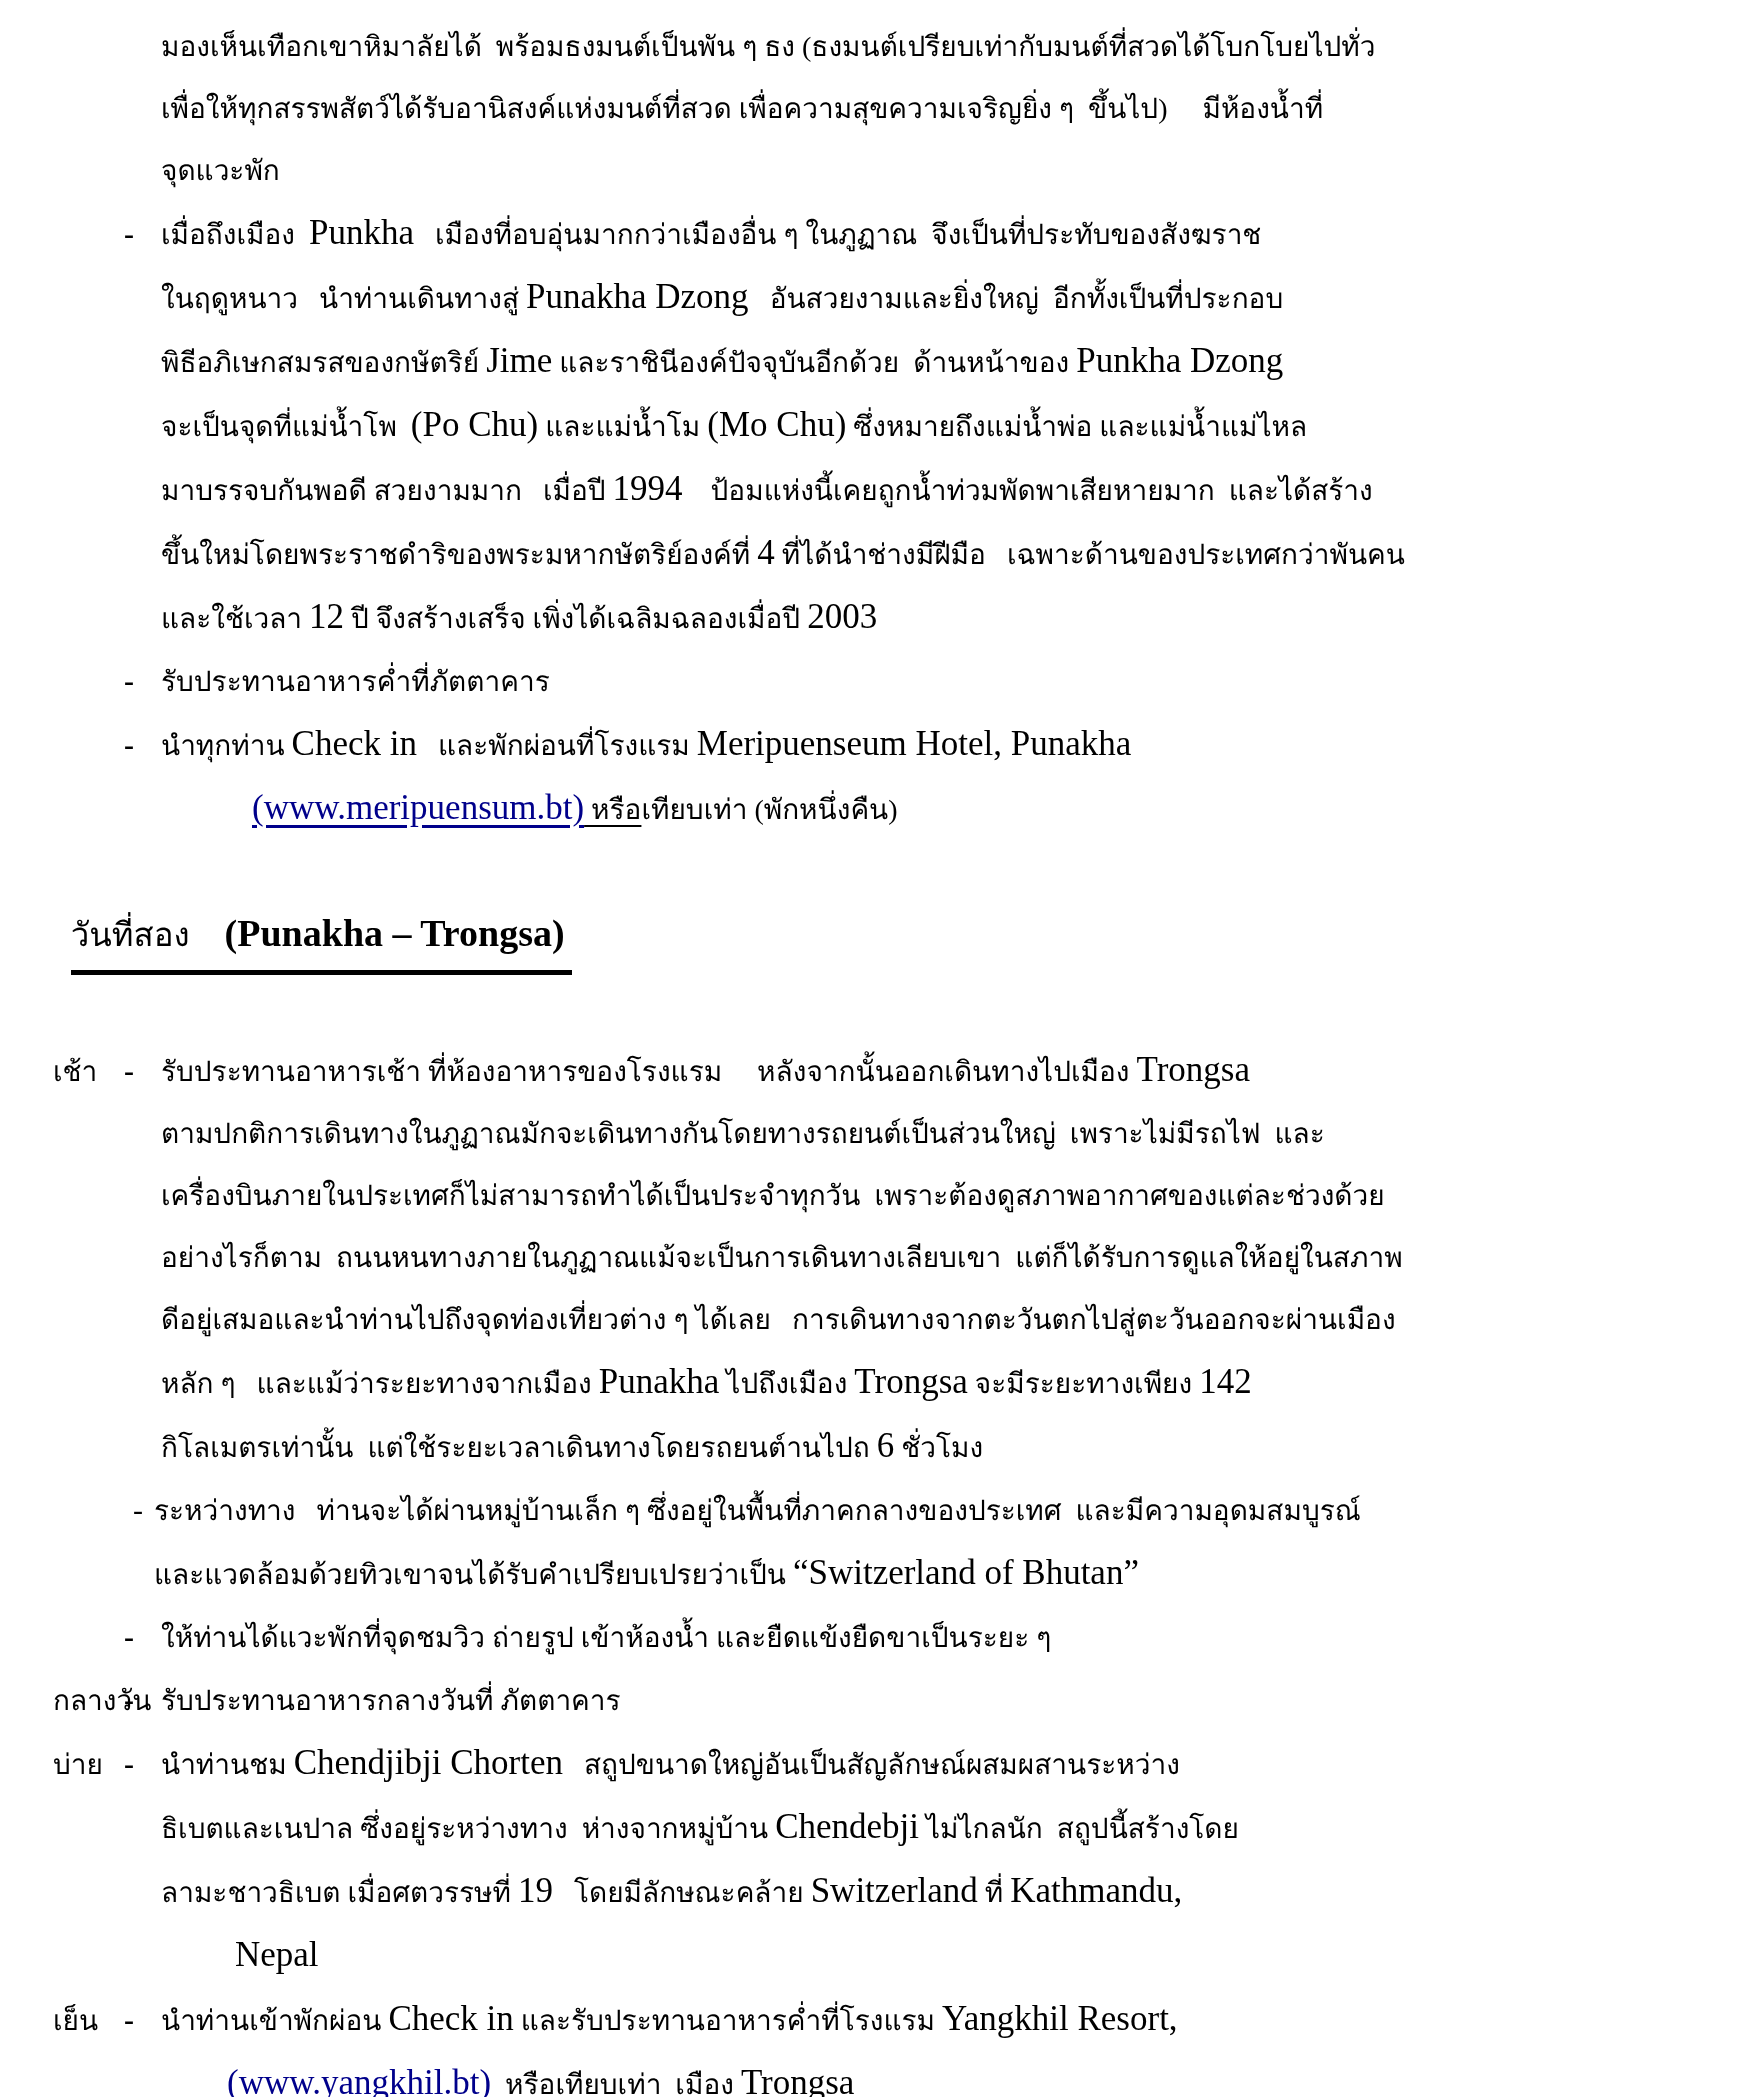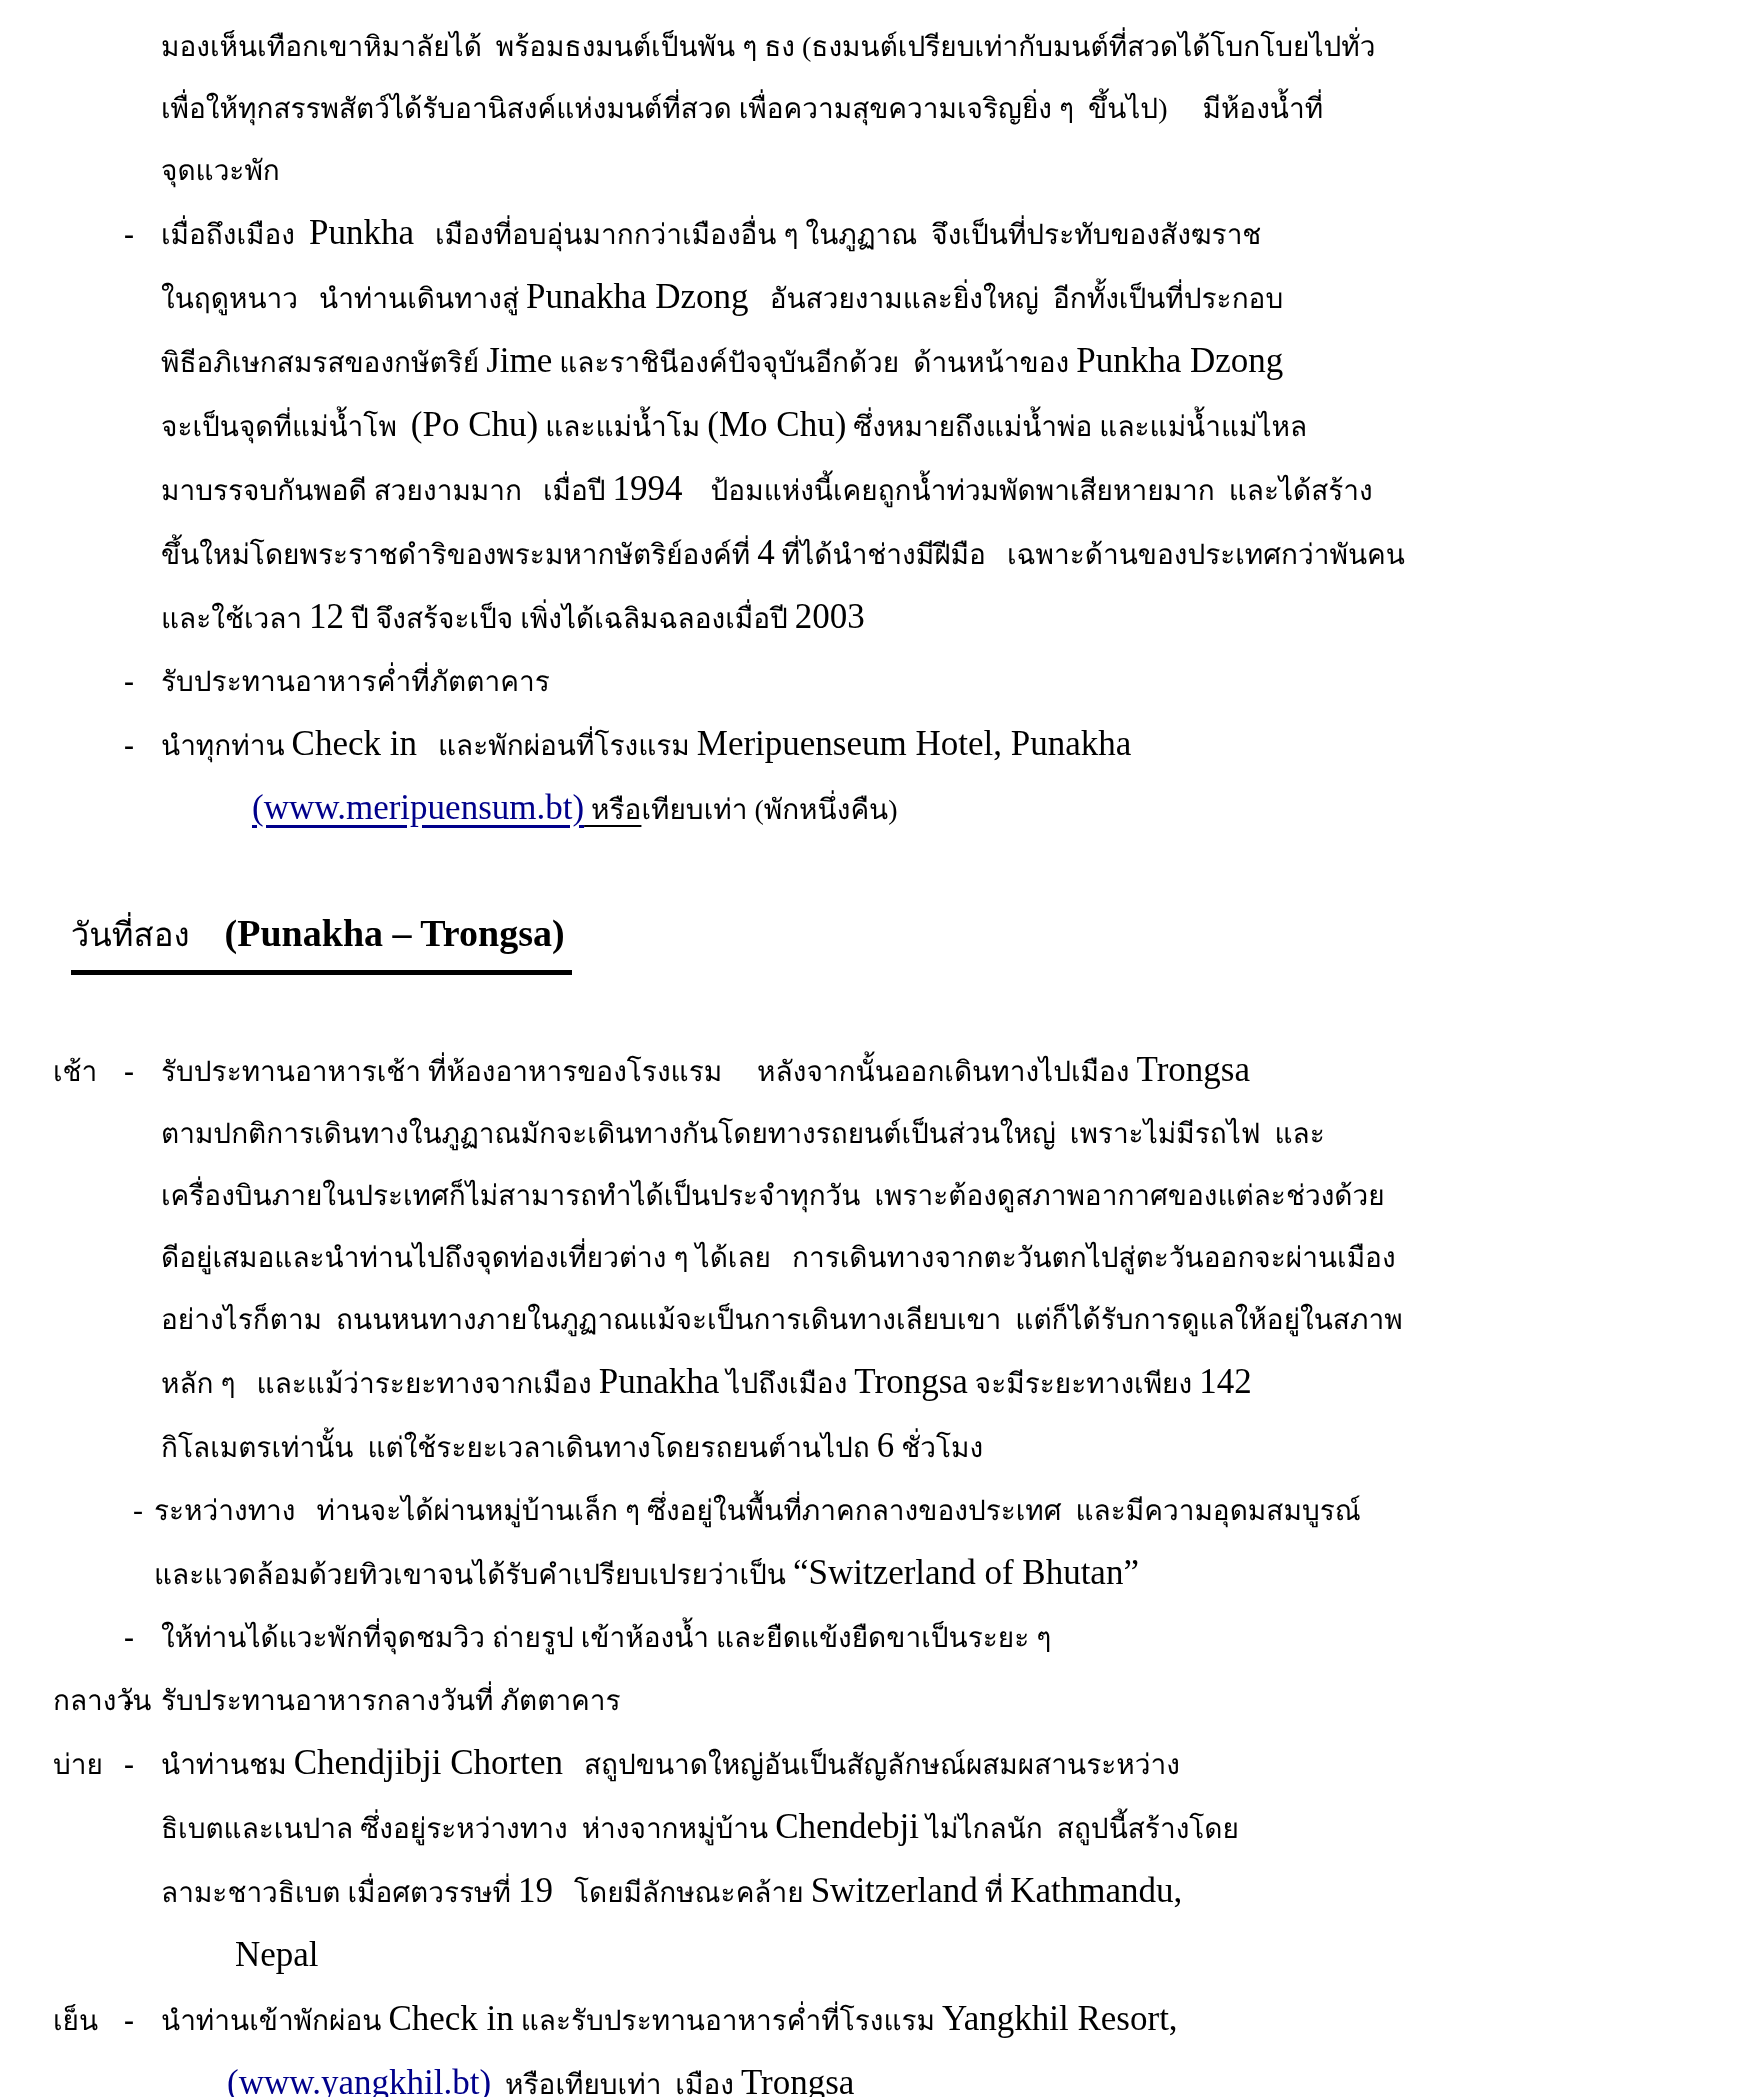--- a/index.html
+++ b/index.html
@@ -75,21 +75,21 @@
       <div class="text"><span class="seg-th">มาบรรจบกันพอดี สวยงามมาก   เมื่อปี </span><span class="seg-en">1994</span><span class="seg-th">    ป้อมแห่งนี้เคยถูกน้ำท่วมพัดพาเสียหายมาก  และได้สร้าง</span></div>
     </div>
     <div class="row">
       <span class="label"></span>
       <span class="dashbox"></span>
       <div class="text"><span class="seg-th">ขึ้นใหม่โดยพระราชดำริของพระมหากษัตริย์องค์ที่ </span><span class="seg-en">4</span><span class="seg-th"> ที่ได้นำช่างมีฝีมือ   เฉพาะด้านของประเทศกว่าพันคน</span></div>
     </div>
     <div class="row">
       <span class="label"></span>
       <span class="dashbox"></span>
-      <div class="text"><span class="seg-th">และใช้เวลา </span><span class="seg-en">12</span><span class="seg-th"> ปี จึงสร้จะเป็จ เพิ่งได้เฉลิมฉลองเมื่อปี </span><span class="seg-en">2003</span></div>
+      <div class="text"><span class="seg-th">และใช้เวลา </span><span class="seg-en">12</span><span class="seg-th"> ปี จึงสร้างเสร็จ เพิ่งได้เฉลิมฉลองเมื่อปี </span><span class="seg-en">2003</span></div>
     </div>
     <div class="row">
       <span class="label"></span>
       <span class="dashbox">-</span>
       <div class="text"><span class="seg-th">รับประทานอาหารค่ำที่ภัตตาคาร</span></div>
     </div>
     <div class="row">
       <span class="label"></span>
       <span class="dashbox">-</span>
       <div class="text"><span class="seg-th">นำทุกท่าน </span><span class="seg-en">Check in</span><span class="seg-th">   และพักผ่อนที่โรงแรม </span><span class="seg-en">Meripuenseum Hotel, Punakha</span></div>
@@ -115,26 +115,26 @@
       <div class="text"><span class="seg-th">ตามปกติการเดินทางในภูฏาณมักจะเดินทางกันโดยทางรถยนต์เป็นส่วนใหญ่  เพราะไม่มีรถไฟ  และ</span></div>
     </div>
     <div class="row">
       <span class="label"></span>
       <span class="dashbox"></span>
       <div class="text"><span class="seg-th">เครื่องบินภายในประเทศก็ไม่สามารถทำได้เป็นประจำทุกวัน  เพราะต้องดูสภาพอากาศของแต่ละช่วงด้วย</span></div>
     </div>
     <div class="row">
       <span class="label"></span>
       <span class="dashbox"></span>
-      <div class="text"><span class="seg-th">ดีอยู่เสมอและนำท่านไปถึงจุดท่องเที่ยวต่าง ๆ ได้เลย   การเดินทางจากตะวันตกไปสู่ตะวันออกจะผ่านเมือง</span></div>
+      <div class="text"><span class="seg-th">อย่างไรก็ตาม  ถนนหนทางภายในภูฏาณแม้จะเป็นการเดินทางเลียบเขา  แต่ก็ได้รับการดูแลให้อยู่ในสภาพ</span></div>
     </div>
     <div class="row">
       <span class="label"></span>
       <span class="dashbox"></span>
-      <div class="text"><span class="seg-th">อย่างไรก็ตาม  ถนนหนทางภายในภูฏาณแม้จะเป็นการเดินทางเลียบเขา  แต่ก็ได้รับการดูแลให้อยู่ในสภาพ</span></div>
+      <div class="text"><span class="seg-th">ดีอยู่เสมอและนำท่านไปถึงจุดท่องเที่ยวต่าง ๆ ได้เลย   การเดินทางจากตะวันตกไปสู่ตะวันออกจะผ่านเมือง</span></div>
     </div>
     <div class="row">
       <span class="label"></span>
       <span class="dashbox"></span>
       <div class="text"><span class="seg-th">หลัก ๆ   และแม้ว่าระยะทางจากเมือง </span><span class="seg-en">Punakha</span><span class="seg-th"> ไปถึงเมือง </span><span class="seg-en">Trongsa</span><span class="seg-th"> จะมีระยะทางเพียง </span><span class="seg-en">142</span></div>
     </div>
     <div class="row">
       <span class="label"></span>
       <span class="dashbox"></span>
       <div class="text"><span class="seg-th">กิโลเมตรเท่านั้น  แต่ใช้ระยะเวลาเดินทางโดยรถยนต์านไปถ </span><span class="seg-en">6</span><span class="seg-th"> ชั่วโมง</span></div>

